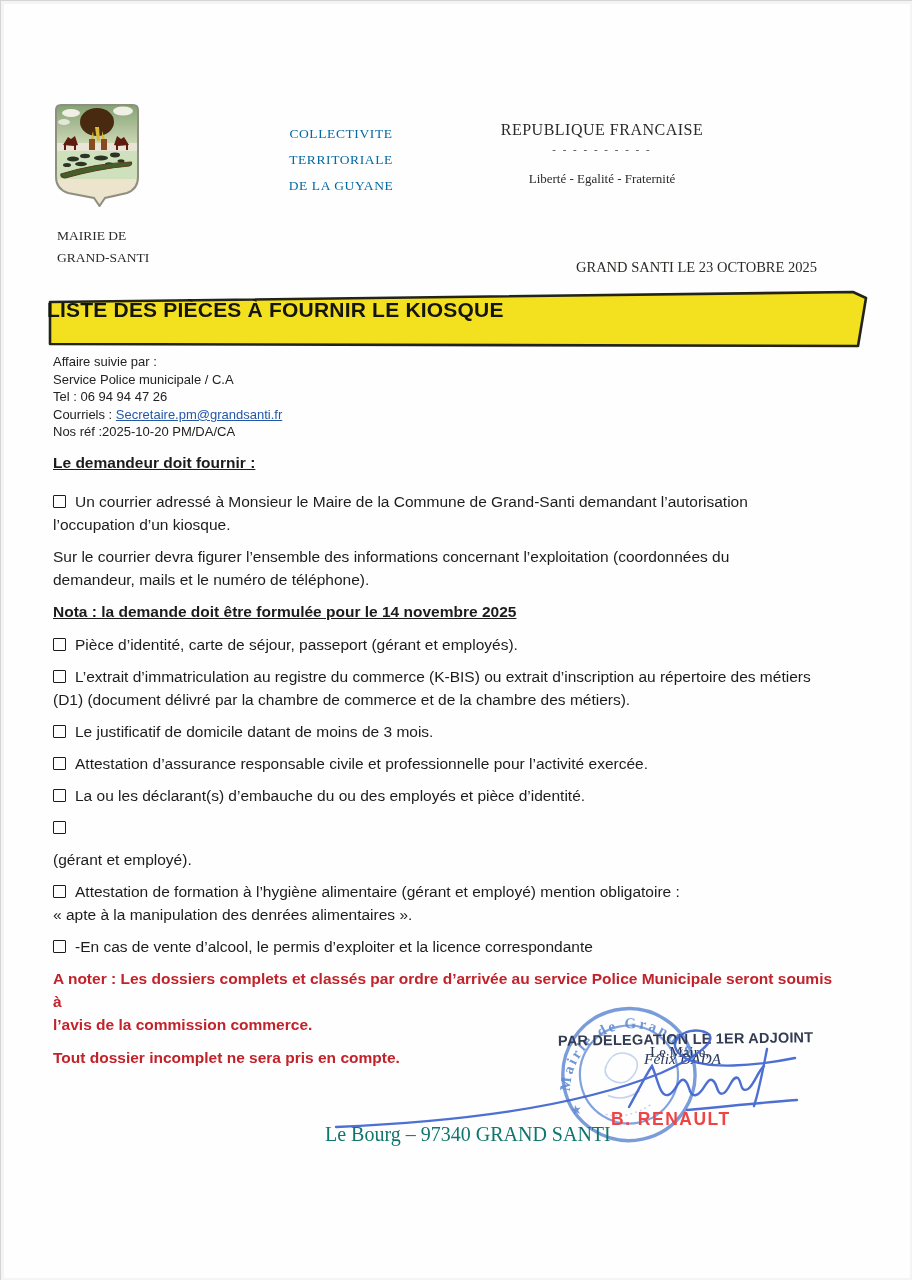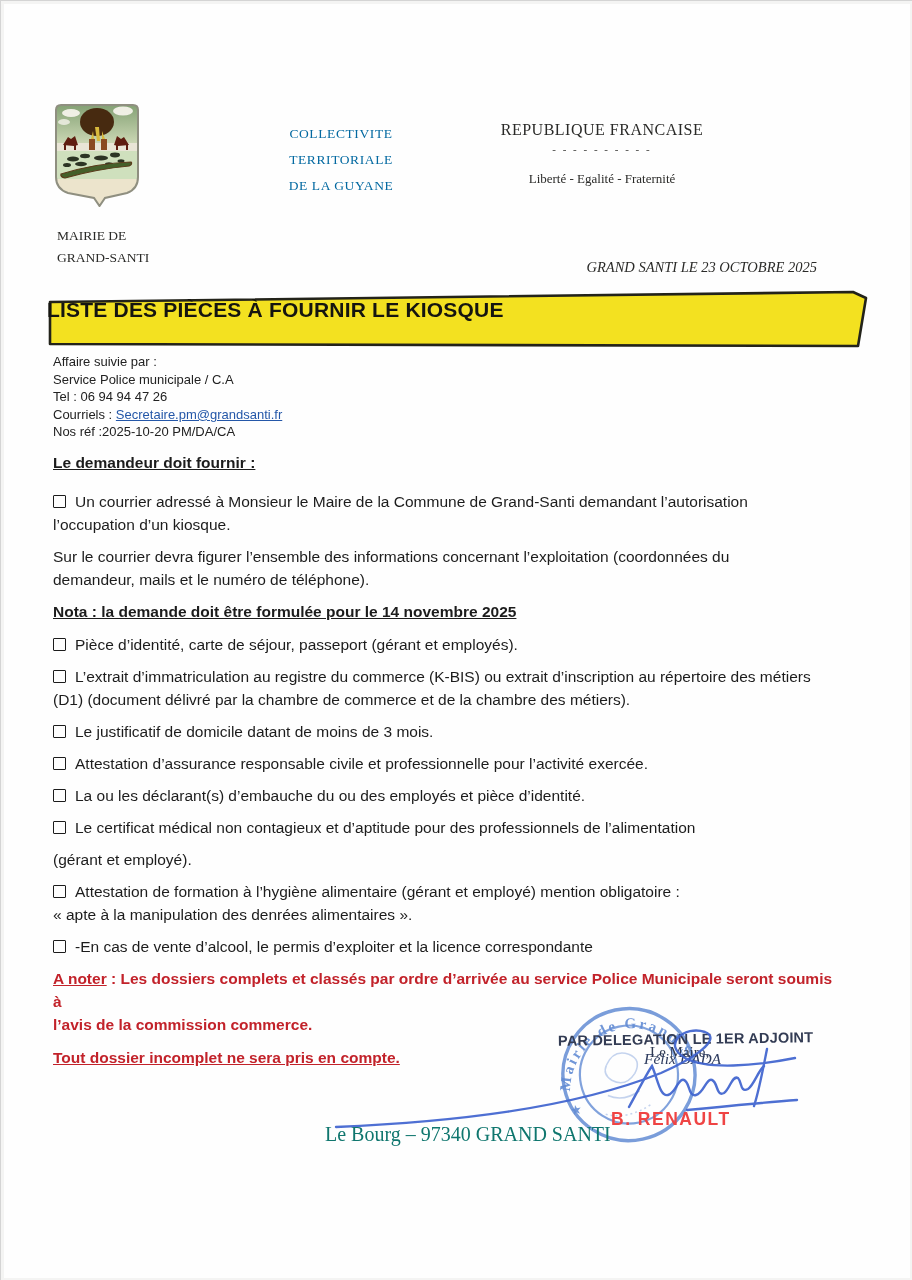--- a/index.html
+++ b/index.html
@@ -13,21 +13,21 @@
   .prewrap{white-space:pre-line;}
   
   .logo{position:absolute;left:50px;top:100px;width:92px;height:106px;}
   .collectivite{position:absolute;left:252px;top:120px;width:176px;text-align:center;
     font-size:13.5px;letter-spacing:.6px;line-height:26px;color:#0369a1;}
   .republique{position:absolute;left:486px;top:120px;width:230px;text-align:center;color:#2a2a28;}
   .republique .rf-title{font-size:16px;letter-spacing:.5px;}
   .republique .rf-dashes{font-size:11px;letter-spacing:2px;margin-top:4px;color:#3a3a38;}
   .republique .rf-motto{font-size:13px;margin-top:16px;}
   .mairie{position:absolute;left:56px;top:224px;font-size:13.5px;line-height:22px;color:#2a2a28;}
-  .place-date{position:absolute;right:96px;top:258px;font-size:14.5px;color:#2a2a28;font-style:italic;}
+  .place-date{position:absolute;right:96px;top:258px;font-size:14.5px;color:#2a2a28;}
   
   .banner{position:absolute;left:46px;top:288px;width:822px;height:64px;}
   .banner svg{position:absolute;left:0;top:0;}
   .banner .banner-title{
     position:absolute;left:0;top:9px;width:804px;
     font-size:21px;font-weight:bold;color:#151510;letter-spacing:.2px;
   }
   
   .contact{position:absolute;left:52px;top:352px;font-size:13px;line-height:17.6px;color:#222;}
   .email-link{color:#2457a8;text-decoration:underline;cursor:pointer;}
@@ -35,21 +35,21 @@
   .content{position:absolute;left:52px;top:450px;width:786px;font-size:15.5px;line-height:23px;}
   .h-underline{font-weight:bold;text-decoration:underline;}
   .content .heading{margin:0 0 16px 0;font-size:15.5px;}
   .content p{margin:4px 0 9px 0;}
   .cbx{display:inline-block;width:11px;height:11px;border:1.7px solid #1c1c1c;
     border-radius:1px;margin-right:9px;vertical-align:-1px;}
   .nota{margin:4px 0 10px 0 !important;}
   .red{color:#c2222a;font-weight:bold;}
   .notice{margin-top:6px;}
   .notice p{margin:0 0 10px 0;}
-  .u{text-decoration:underline;}
+  .u{}
   
   .stamp{position:absolute;left:533px;top:998px;width:186px;height:152px;transform:rotate(-12deg);opacity:.88;}
   .par-delegation{position:absolute;left:557px;top:1030px;font-size:14.5px;font-weight:600;
     color:#333c54;letter-spacing:.2px;transform:rotate(-.8deg);}
   .le-maire{position:absolute;left:649px;top:1043px;font-size:15px;color:#2e3850;}
   .name-serif{position:absolute;left:643px;top:1049px;font-size:15.5px;color:#2c3a5e;font-style:italic;}
   .name-print{position:absolute;left:610px;top:1108px;font-size:17.5px;font-weight:600;
     letter-spacing:1.5px;color:#ef4444;}
   .sig-svg{position:absolute;left:330px;top:1008px;pointer-events:none;}
   .footer-address{position:absolute;left:324px;top:1122px;font-size:20px;color:#0f766e;}
@@ -137,21 +137,21 @@
 l’occupation d’un kiosque.</span></p>
     <p><span class="prewrap">Sur le courrier devra figurer l’ensemble des informations concernant l’exploitation (coordonnées du
 demandeur, mails et le numéro de téléphone).</span></p>
     <p class="nota h-underline"><span>Nota : la demande doit être formulée pour le 14 novembre 2025</span></p>
     <p><span class="cbx"></span><span class="prewrap">Pièce d’identité, carte de séjour, passeport (gérant et employés).</span></p>
     <p><span class="cbx"></span><span class="prewrap">L’extrait d’immatriculation au registre du commerce (K-BIS) ou extrait d’inscription au répertoire des métiers
 (D1) (document délivré par la chambre de commerce et de la chambre des métiers).</span></p>
     <p><span class="cbx"></span><span class="prewrap">Le justificatif de domicile datant de moins de 3 mois.</span></p>
     <p><span class="cbx"></span><span class="prewrap">Attestation d’assurance responsable civile et professionnelle pour l’activité exercée.</span></p>
     <p><span class="cbx"></span><span class="prewrap">La ou les déclarant(s) d’embauche du ou des employés et pièce d’identité.</span></p>
-    <p><span class="cbx"></span><span class="prewrap">Le certificat médical non contagieux et d’aptitude pour des professionnels de l’alimentation</span></p>
+    <p><span class="cbx"></span></p>
     <p><span class="prewrap">(gérant et employé).</span></p>
     <p><span class="cbx"></span><span class="prewrap">Attestation de formation à l’hygiène alimentaire (gérant et employé) mention obligatoire :
 « apte à la manipulation des denrées alimentaires ».</span></p>
     <p><span class="cbx"></span><span class="prewrap">-En cas de vente d’alcool, le permis d’exploiter et la licence correspondante</span></p>
 
     <div class="notice red">
       <p><span class="u">A noter</span><span class="prewrap"> : Les dossiers complets et classés par ordre d’arrivée au service Police Municipale seront soumis à
 l’avis de la commission commerce.</span></p>
       <p class="u">Tout dossier incomplet ne sera pris en compte.</p>
     </div>

